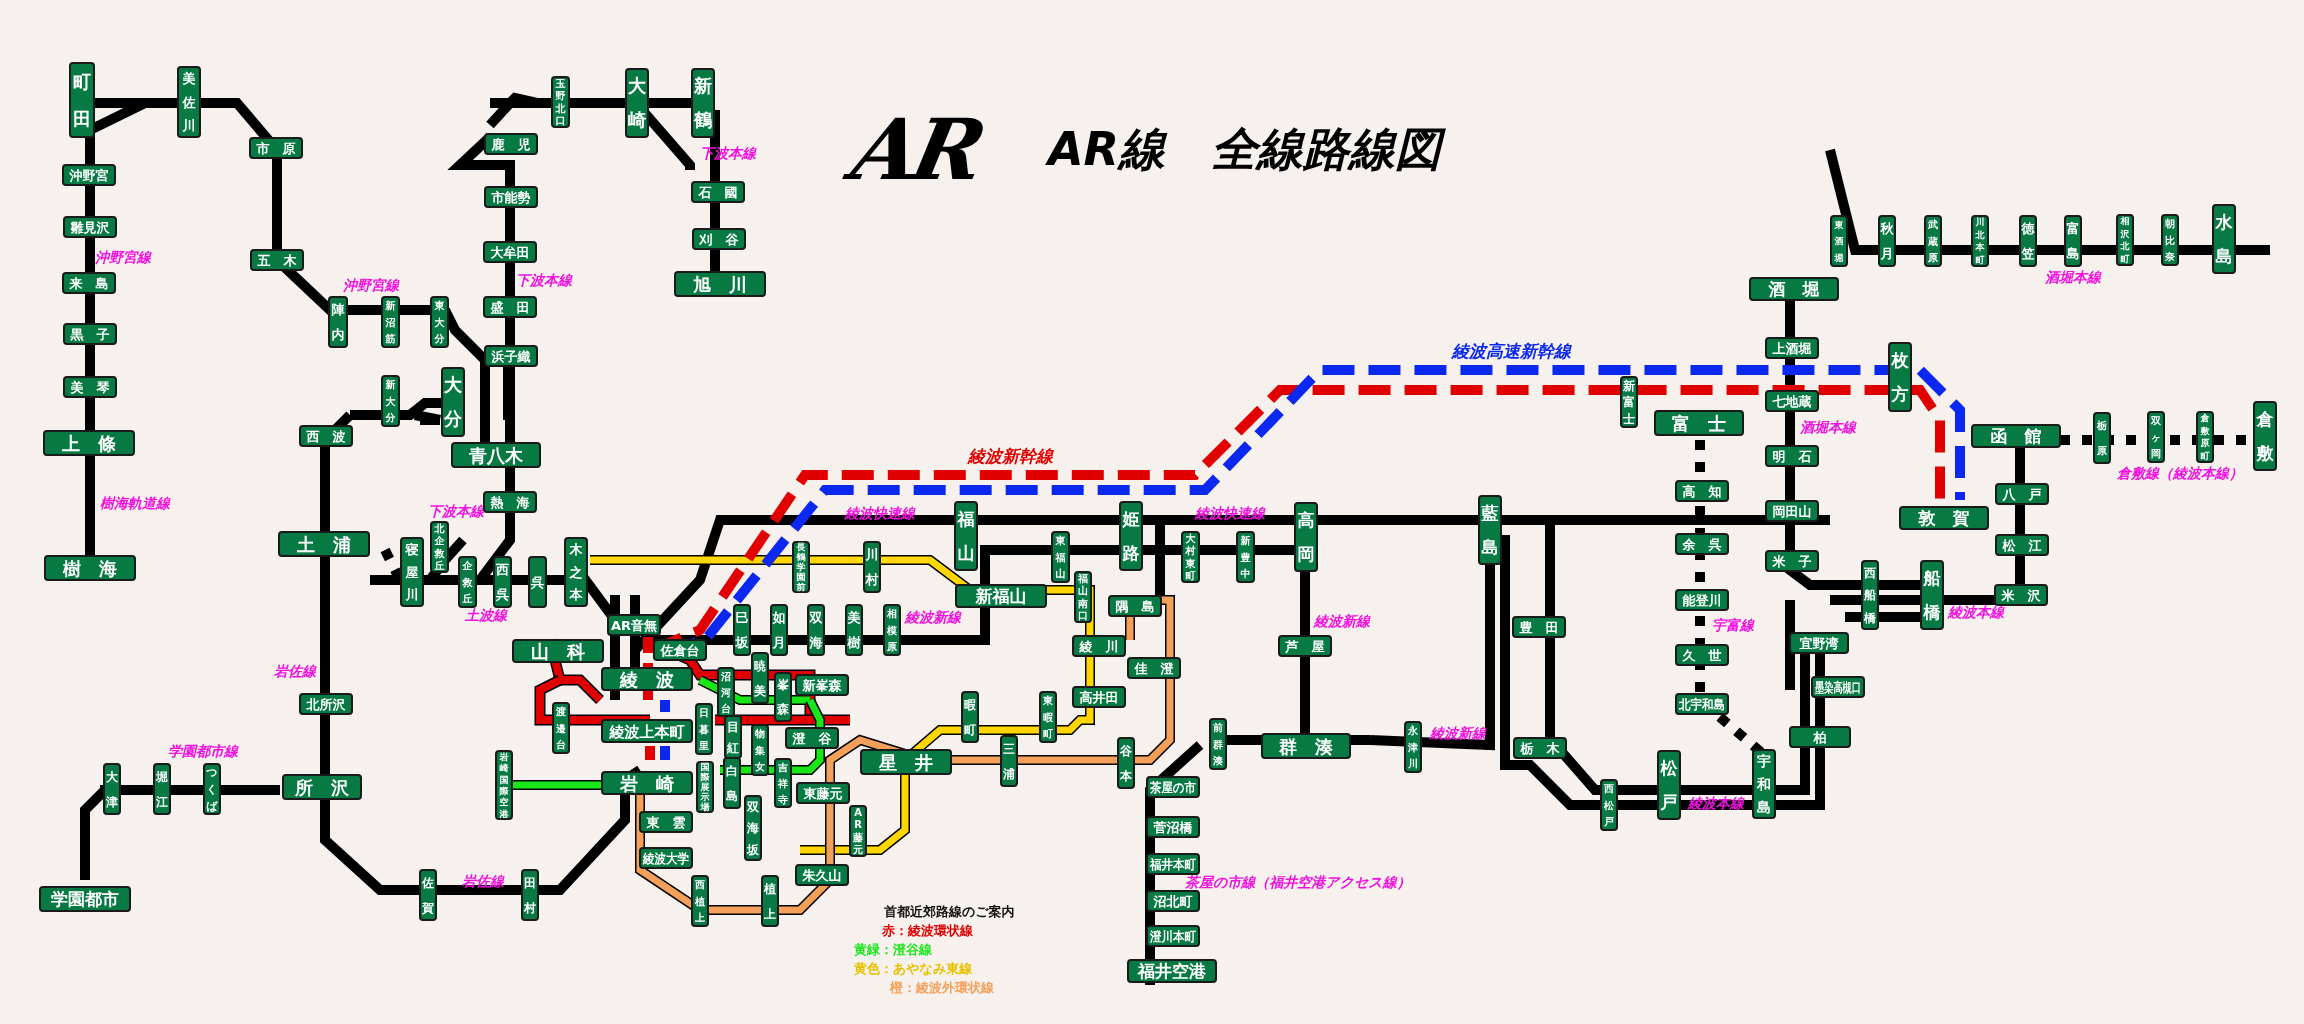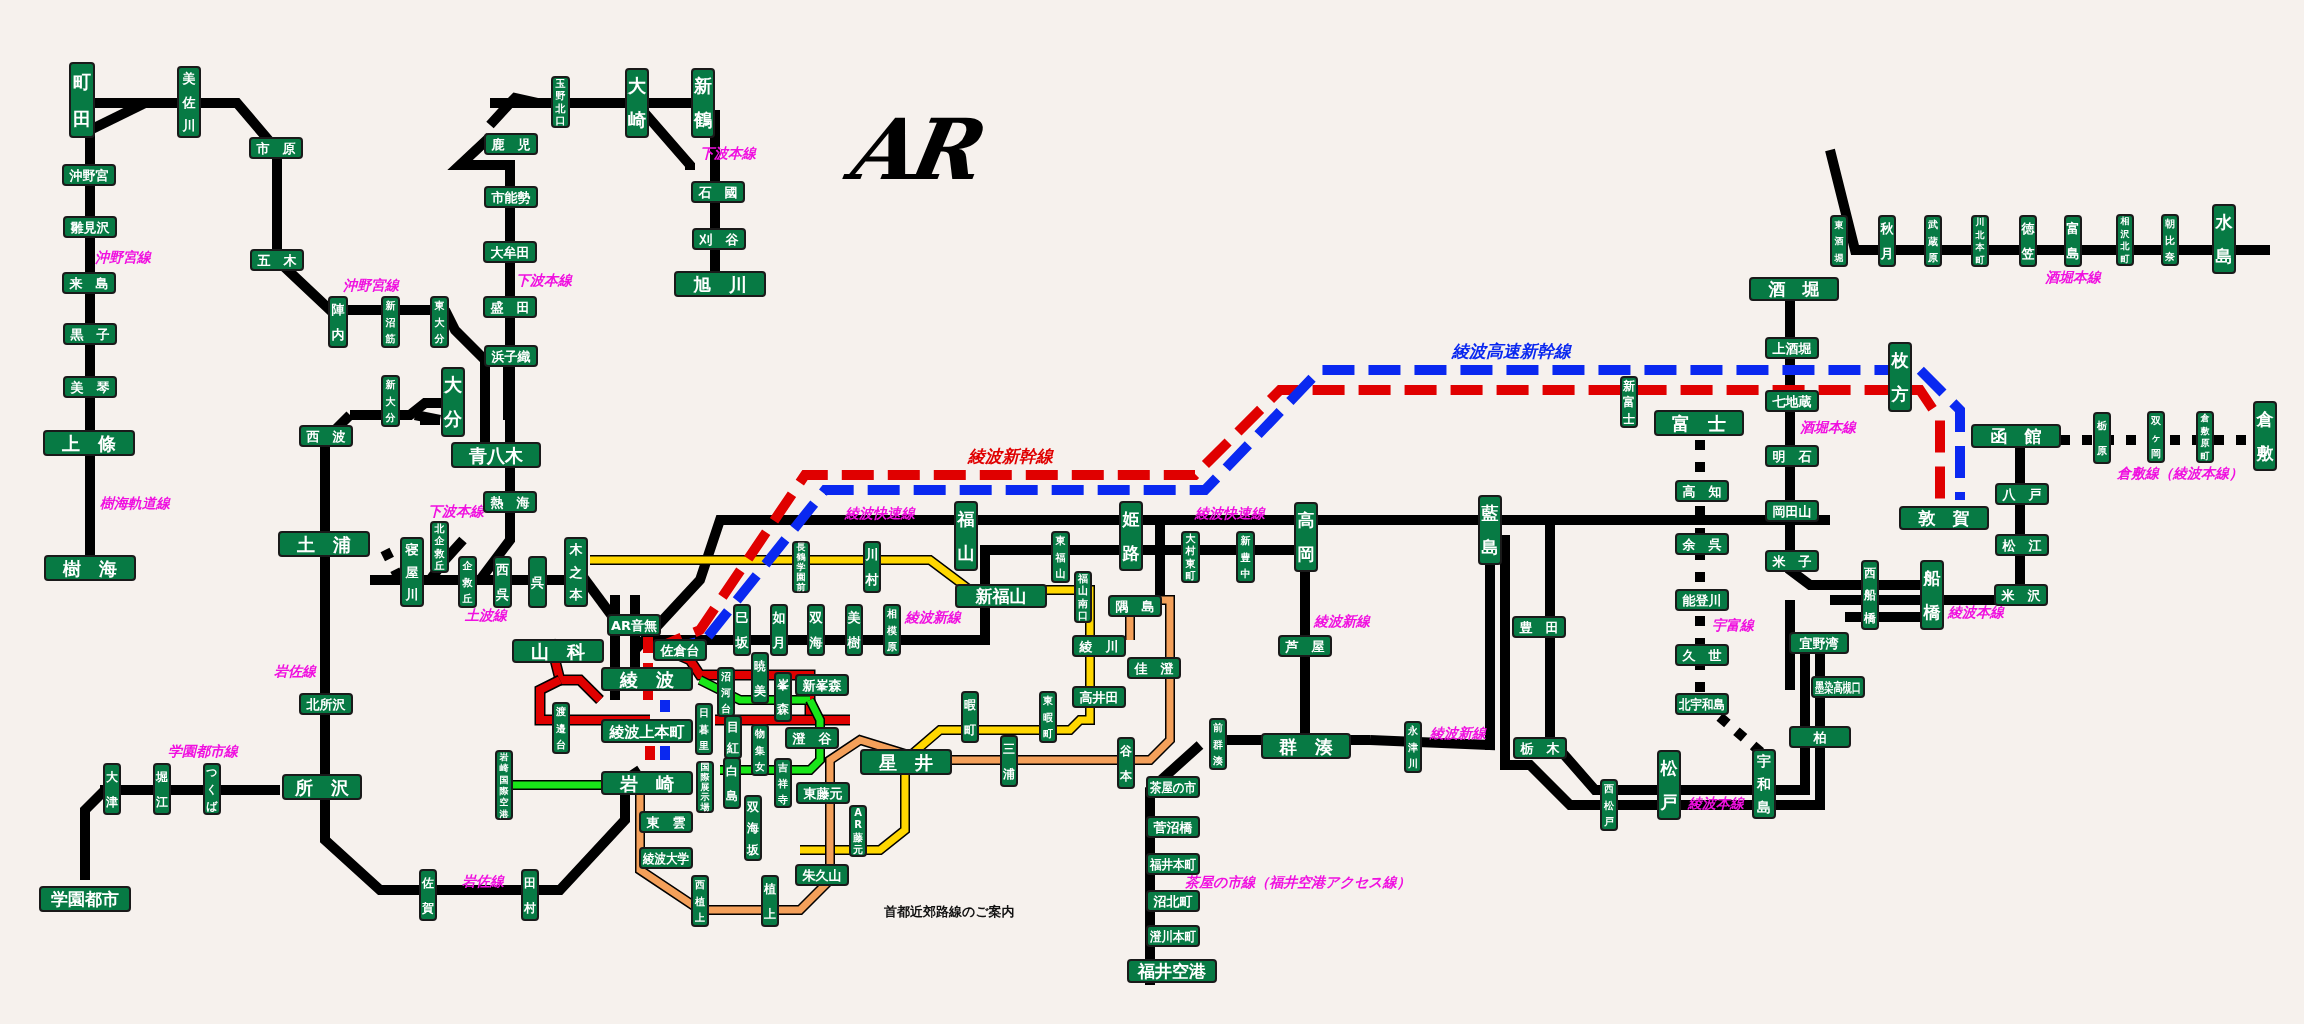--- a/index.html
+++ b/index.html
@@ -845,17 +845,19 @@
       <g>
         <rect x="2254" y="402" width="22" height="68" rx="3" ry="3" fill="#077a44" stroke="#1a1a1a" stroke-width="2"></rect>
         <text x="2265" y="425.12" text-anchor="middle" font-size="17" font-weight="bold" fill="#ffffff" font-family="DejaVu Sans, sans-serif">倉</text>
         <text x="2265" y="459.12" text-anchor="middle" font-size="17" font-weight="bold" fill="#ffffff" font-family="DejaVu Sans, sans-serif">敷</text>
       </g>
     </g>
 </svg>
 
 <div class="title-wrap">
   <span class="logo">AR</span>
+  <span class="title">AR線　全線路線図</span>
 </div>
 
 <div class="legend">
   <div class="head">首都近郊路線のご案内</div>
+  <div id="legend-items"><div style="color: rgb(224, 0, 0); margin-left: 28px;">赤：綾波環状線</div><div style="color: rgb(25, 230, 25); margin-left: 0px;">黄緑：澄谷線</div><div style="color: rgb(232, 192, 0); margin-left: 0px;">黄色：あやなみ東線</div><div style="color: rgb(244, 160, 90); margin-left: 36px;">橙：綾波外環状線</div></div>
 </div>
 
 </body></html>

